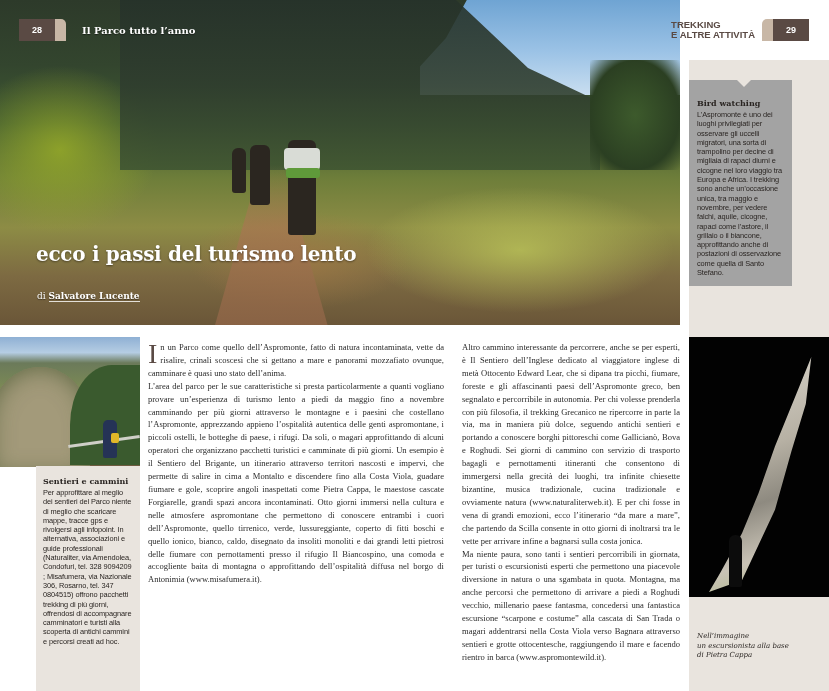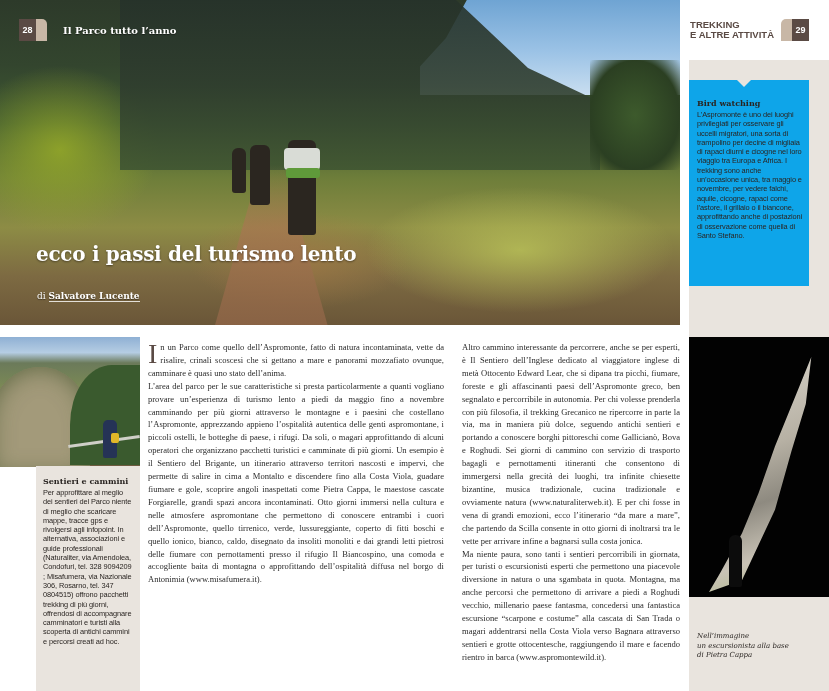--- a/index.html
+++ b/index.html
@@ -53,21 +53,21 @@
     position: absolute; left: 37px; top: 291px; color: #fff; font-size: 9px;
     font-family: "DejaVu Serif", serif; text-shadow: 0 1px 1px rgba(0,0,0,0.5);
   }
   .byline b { font-weight: bold; border-bottom: 1px solid rgba(255,255,255,0.8); }
 
   
   .page-left {
     position: absolute; left: 19px; top: 19px; display: flex; align-items: center;
   }
   .pg-num {
-    width: 17px; height: 22px; color: #fff; font-family: "Liberation Sans", sans-serif;
+    width: 36px; height: 22px; color: #fff; font-family: "Liberation Sans", sans-serif;
     font-weight: bold; font-size: 9px; display: flex; align-items: center; justify-content: center;
   }
   .pg-left-num { background: #5a4a44; }
   .pg-tab { width: 11px; height: 22px; background: #c8b7a6; }
   .pg-left-tab { border-radius: 0 5px 0 0; }
   .section-left {
     margin-left: 16px; color: #fff; font-family: "DejaVu Serif", serif; font-weight: bold;
     font-size: 10px; text-shadow: 0 1px 1px rgba(0,0,0,0.5);
   }
   .page-right {
@@ -78,21 +78,21 @@
     font-weight: bold; font-size: 9.5px; line-height: 10px;
   }
   .pg-right-tab { border-radius: 5px 0 0 0; }
   .pg-right-num { background: #5a4a44; }
 
   
   .right-panel {
     position: absolute; left: 689px; top: 60px; width: 140px; height: 631px; background: #e9e4de;
   }
   .bird-box {
-    position: absolute; left: 689px; top: 80px; width: 120px; height: 206px; background: #0ea5e9;
+    position: absolute; left: 689px; top: 80px; width: 103px; height: 206px; background: #a3a3a3;
     padding: 18px 6px 12px 8px;
   }
   .bird-box .notch {
     position: absolute; left: 48px; top: 0; width: 0; height: 0;
     border-left: 7px solid transparent; border-right: 7px solid transparent; border-top: 7px solid #e9e4de;
   }
   .box-title {
     font-family: "DejaVu Serif", serif; font-weight: bold; font-size: 8px; color: #2a2522; margin-bottom: 2px;
   }
   .box-text {

